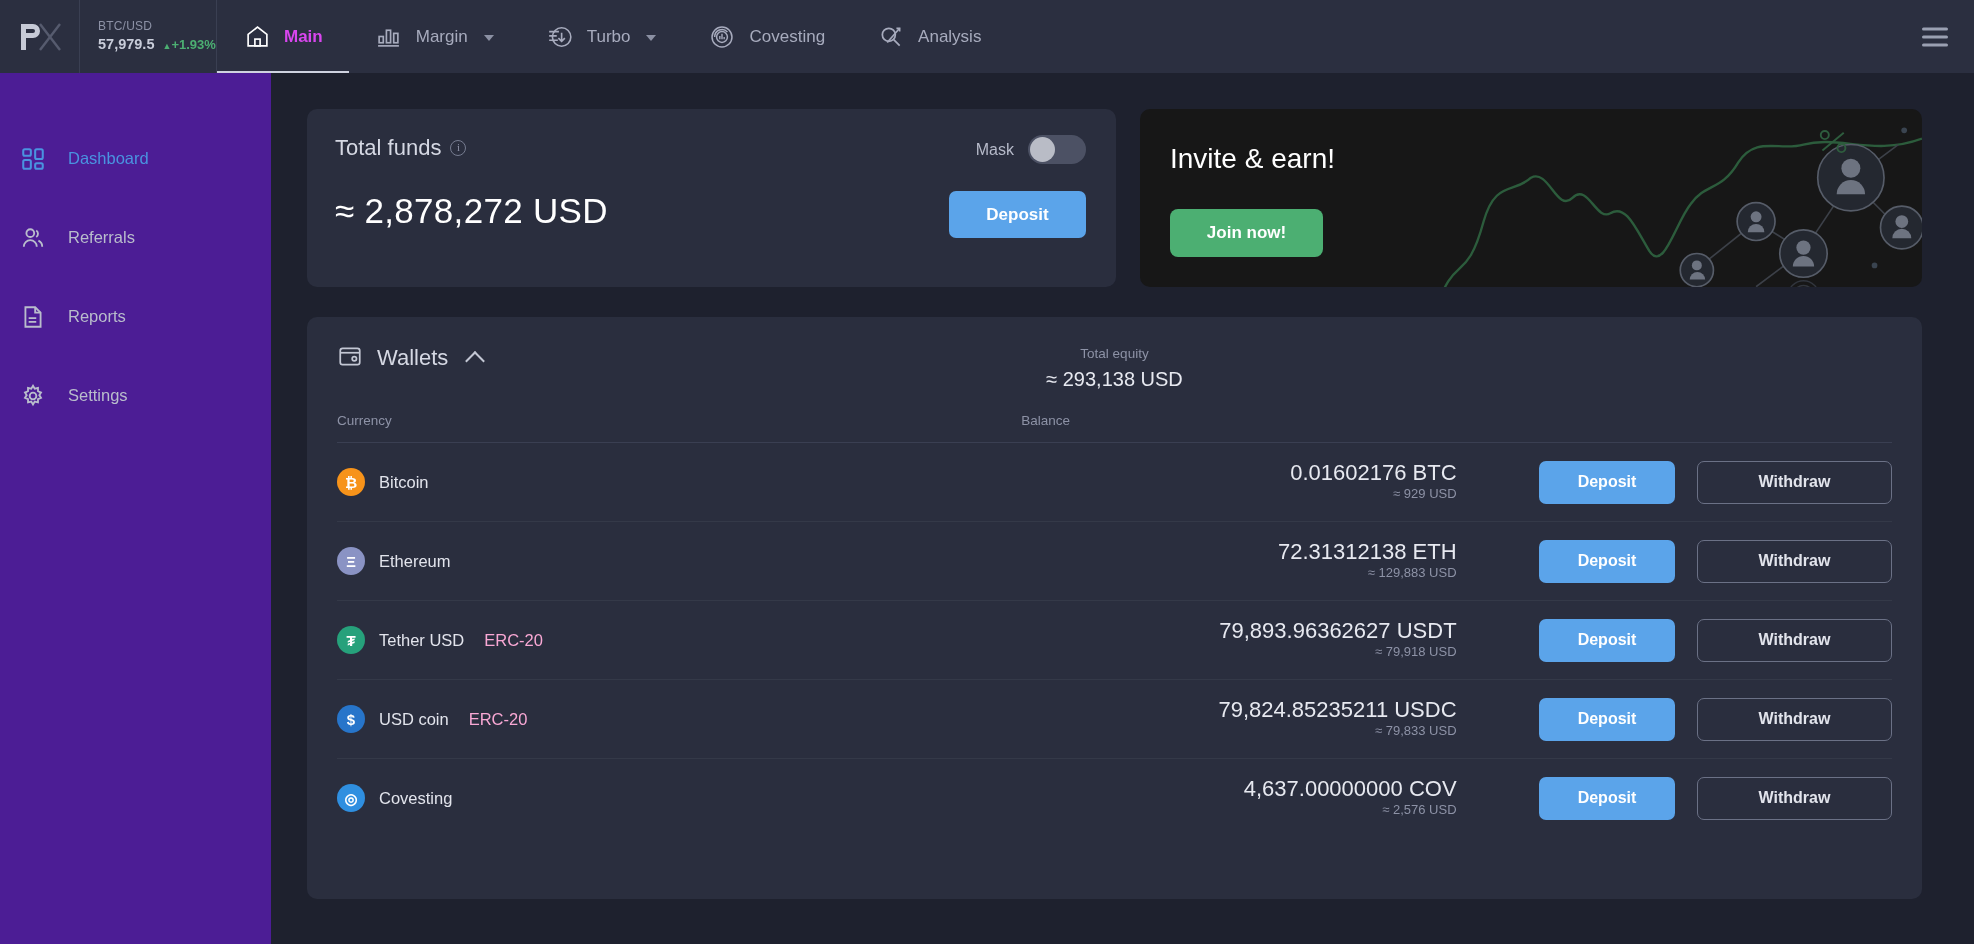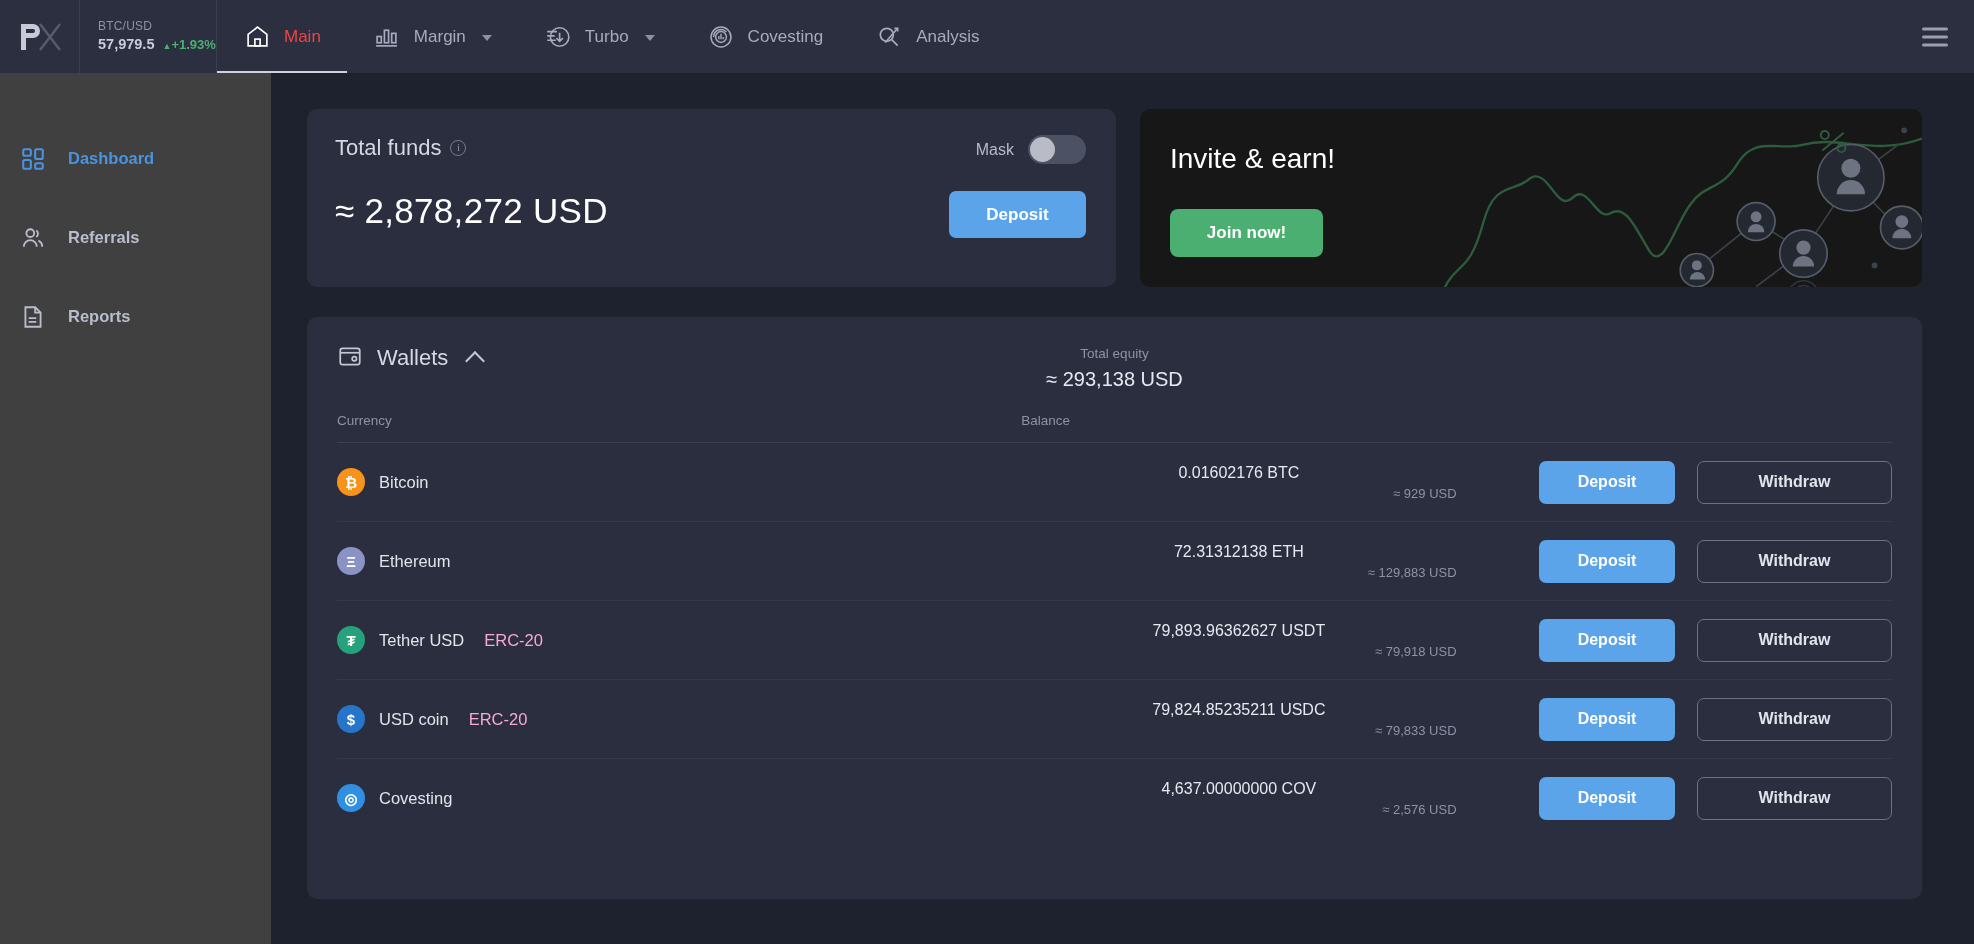--- a/index.html
+++ b/index.html
@@ -33,21 +33,21 @@
   .ticker-chg { font-size: 13px; color: #4caf72; font-weight: 600; }
   .ticker-chg .caret { font-size: 9px; }
 
   .navtabs { display: flex; align-items: stretch; height: 100%; }
   .navtab {
     display: flex; align-items: center; gap: 13px;
     padding: 0 26px; height: 100%;
     color: #a7abbd; font-size: 17px;
     position: relative; cursor: pointer;
   }
-  .navtab.active { color: #ef4444; font-weight: 400; }
+  .navtab.active { color: #d946ef; font-weight: 700; }
   .navtab.active::after {
     content: ""; position: absolute; left: 0; right: 0; bottom: 0;
     height: 2px; background: #cfd3e0;
   }
   .navtab .ico { display: flex; align-items: center; justify-content: center; width: 28px; height: 28px; }
   .navtab .chev {
     width: 0; height: 0; margin-left: 3px; margin-top: 3px;
     border-left: 5px solid transparent; border-right: 5px solid transparent;
     border-top: 6px solid #8b90a3;
   }
@@ -55,23 +55,22 @@
     position: absolute; right: 26px; top: 50%; transform: translateY(-50%);
     width: 26px; display: flex; flex-direction: column; gap: 5px; cursor: pointer;
   }
   .hamburger span { display: block; height: 3px; border-radius: 2px; background: #9aa0b2; }
 
   
   .body { flex: 1; display: flex; min-height: 0; }
 
   .sidebar {
     width: 271px; min-width: 271px;
-    background: #404040;
+    background: #4c1d95;
     padding-top: 46px;
-    font-weight: bold;
   }
   .side-item {
     display: flex; align-items: center; gap: 20px;
     height: 79px; padding-left: 18px;
     color: #b9bdcc; font-size: 16.5px; cursor: pointer;
   }
   .side-item.active { color: #4a93e0; }
   .side-item .sico { width: 30px; height: 30px; display: flex; align-items: center; justify-content: center; }
 
   .content {
@@ -174,21 +173,21 @@
   table.wallets td {
     border-bottom: 1px solid #343948;
     padding: 0; height: 79px; vertical-align: middle;
   }
   tr:last-child td { border-bottom: none; }
   .cur-cell { display: flex; align-items: center; gap: 14px; }
   .coin-ico { width: 28px; height: 28px; border-radius: 50%; flex: 0 0 28px; }
   .cur-name { font-size: 16.5px; color: #e2e4ec; }
   .cur-net { font-size: 16.5px; color: #f9a8d4; margin-left: 6px; }
   .bal-cell { text-align: right; padding-right: 30px; }
-  .bal-main { font-size: 16px; color: #e7e9f0; line-height: 23px; text-align: center; }
+  .bal-main { font-size: 22px; color: #e7e9f0; line-height: 23px; }
   .bal-sub { font-size: 13px; color: #8d92a6; line-height: 20px; }
   .act-cell { text-align: right; white-space: nowrap; }
   .btn-dep {
     width: 136px; height: 43px; border-radius: 7px;
     background: #5ba4ea; border: none; color: #ffffff;
     font-family: "Liberation Sans", sans-serif;
     font-size: 16px; font-weight: 600; cursor: pointer;
   }
   .btn-wd {
     width: 195px; height: 43px; border-radius: 7px; margin-left: 22px;
@@ -323,20 +322,29 @@
         <span class="sico">
           <svg width="26" height="26" viewBox="0 0 24 24" fill="none" stroke="#b9bdcc" stroke-width="1.7">
             <path d="M5 3 H14 L19 8 V21 H5 Z"></path>
             <path d="M14 3 V8 H19"></path>
             <path d="M8 13 H15 M8 16.5 H15"></path>
           </svg>
         </span>
         <span>Reports</span>
       </div>
 
+      <div class="side-item">
+        <span class="sico">
+          <svg width="26" height="26" viewBox="0 0 24 24" fill="none" stroke="#b9bdcc" stroke-width="1.7">
+            <circle cx="12" cy="12" r="3.1"></circle>
+            <path d="M12 2.6 L13.6 5.3 L16.6 4.6 L16.6 7.6 L19.4 8.8 L17.8 11.2 L19.4 13.6 L16.6 14.8 L16.6 17.8 L13.6 17.1 L12 19.8 L10.4 17.1 L7.4 17.8 L7.4 14.8 L4.6 13.6 L6.2 11.2 L4.6 8.8 L7.4 7.6 L7.4 4.6 L10.4 5.3 Z"></path>
+          </svg>
+        </span>
+        <span>Settings</span>
+      </div>
     </div>
 
     <div class="content">
 
       <div class="cards-row">
 
         <div class="card funds-card">
           <div class="funds-title-row">
             <span class="funds-title">Total funds</span>
             <span class="info-ico">i</span>

